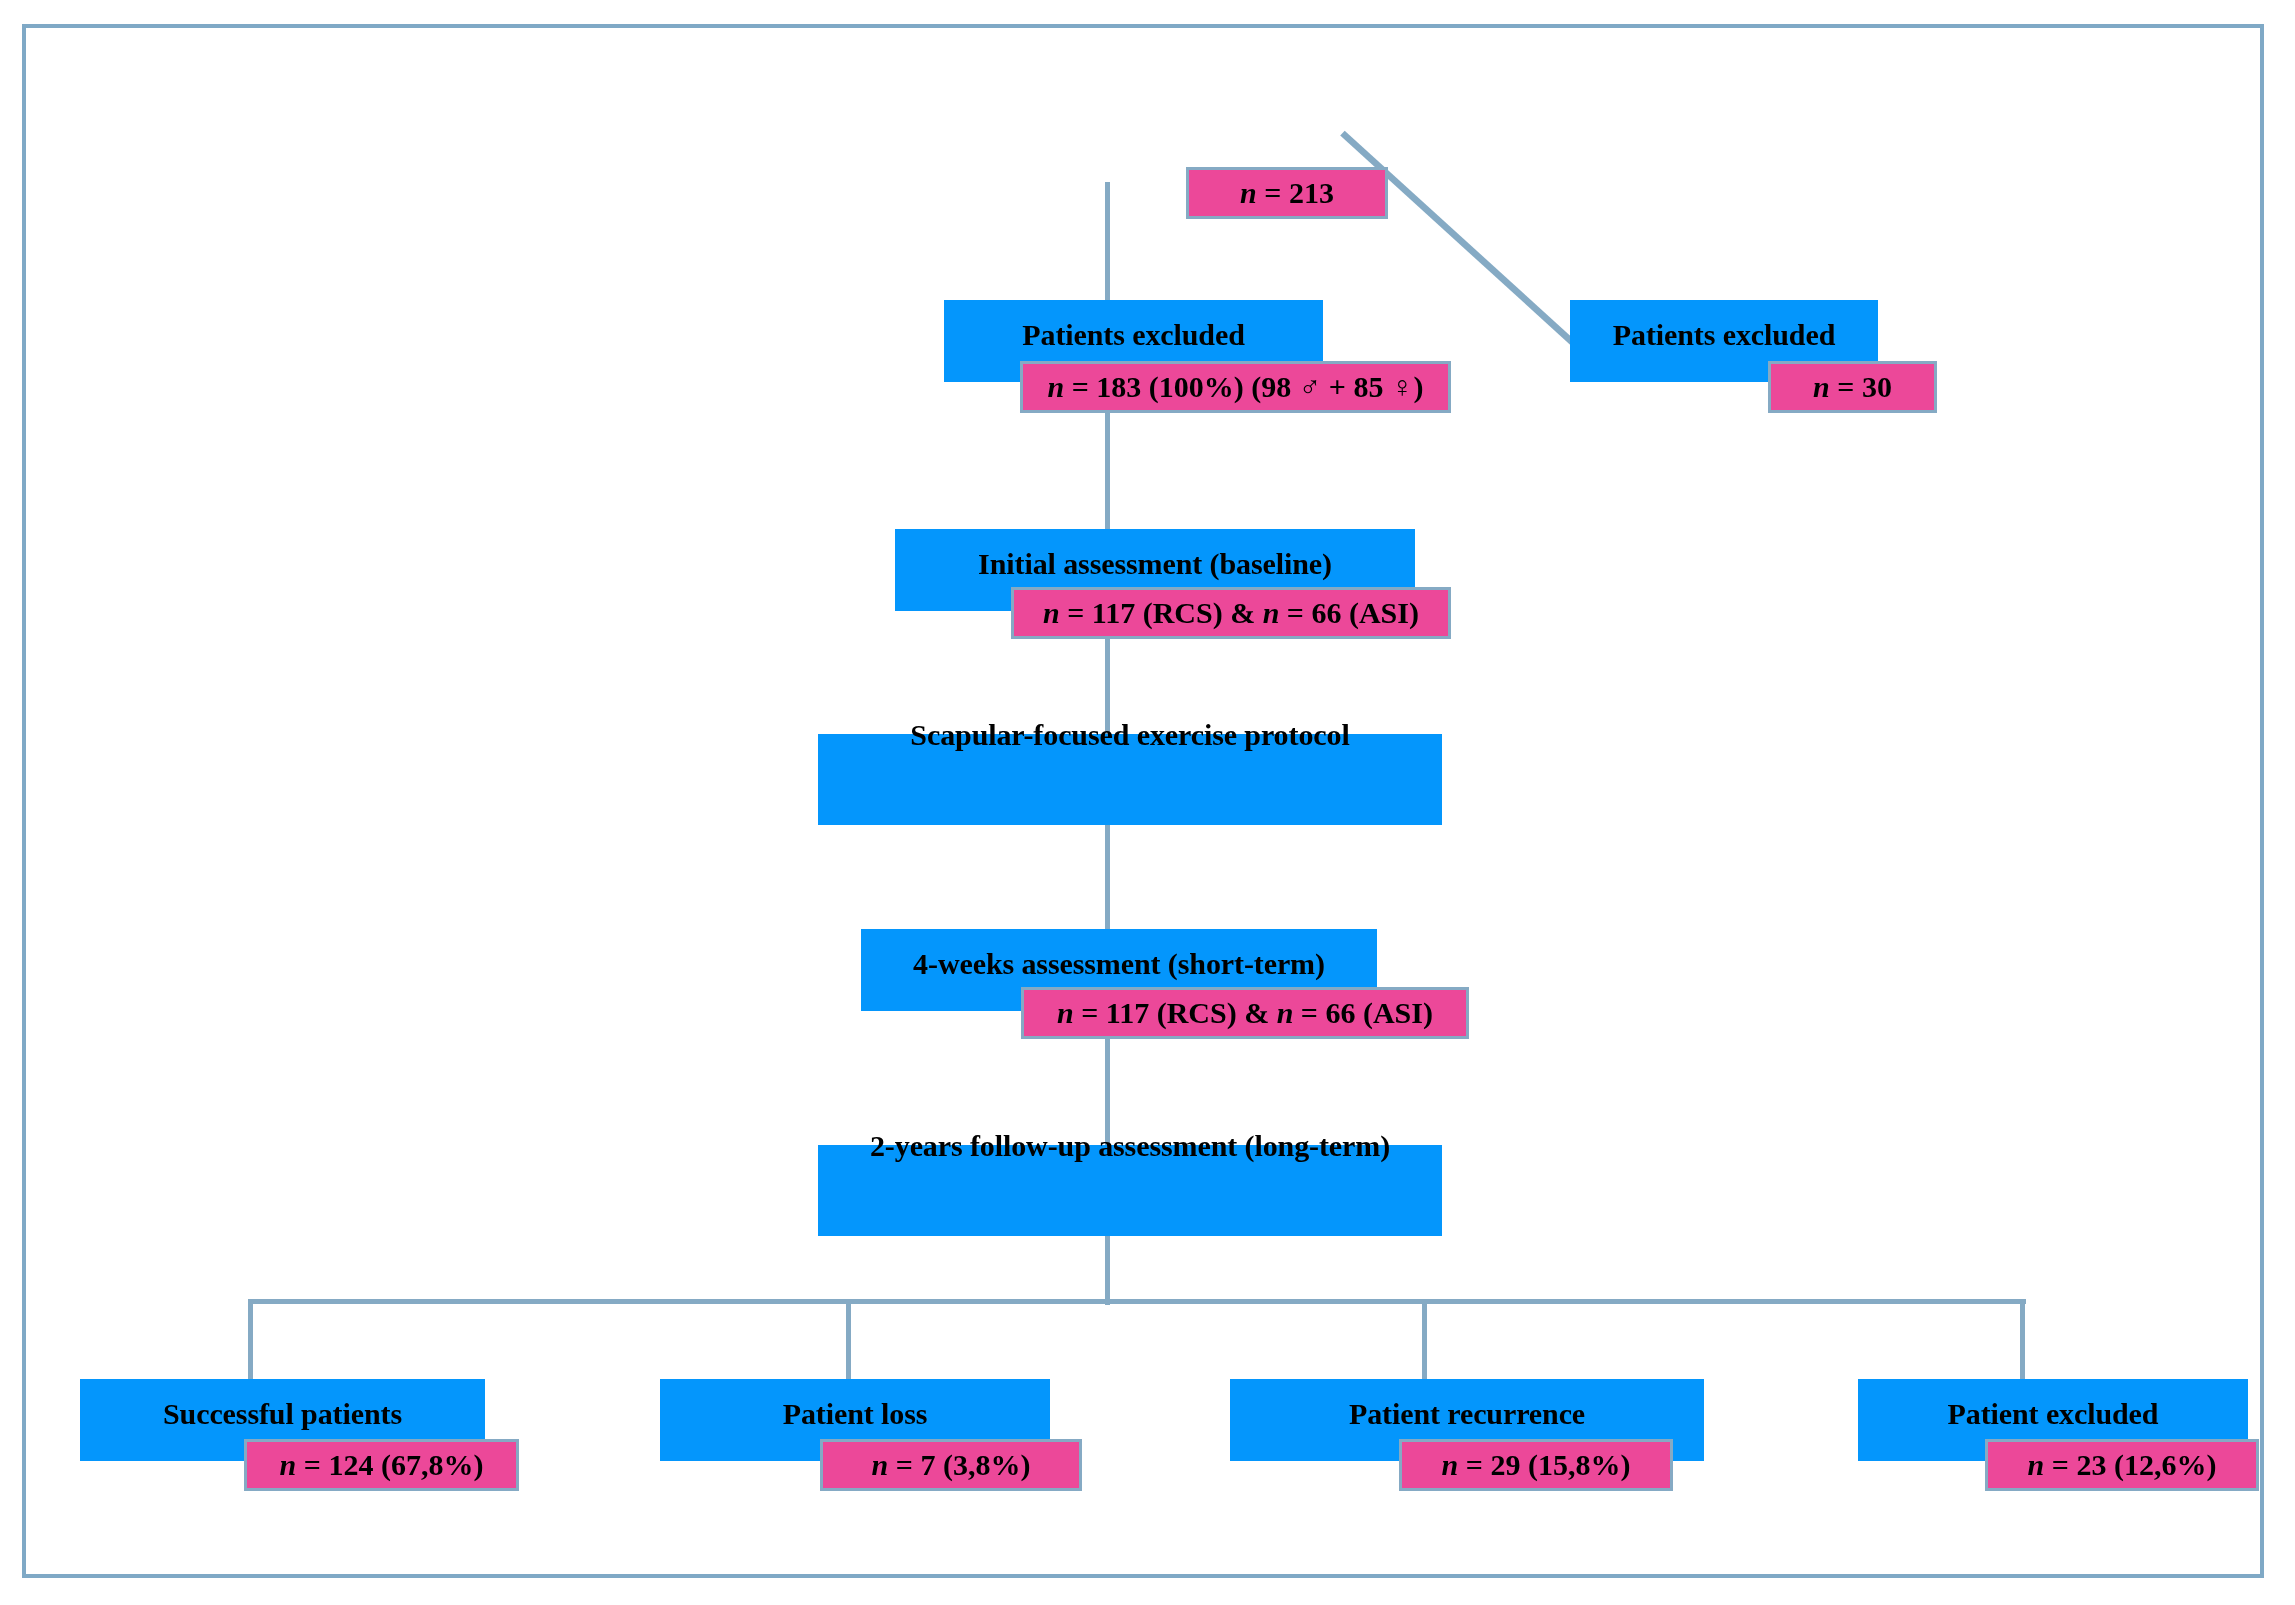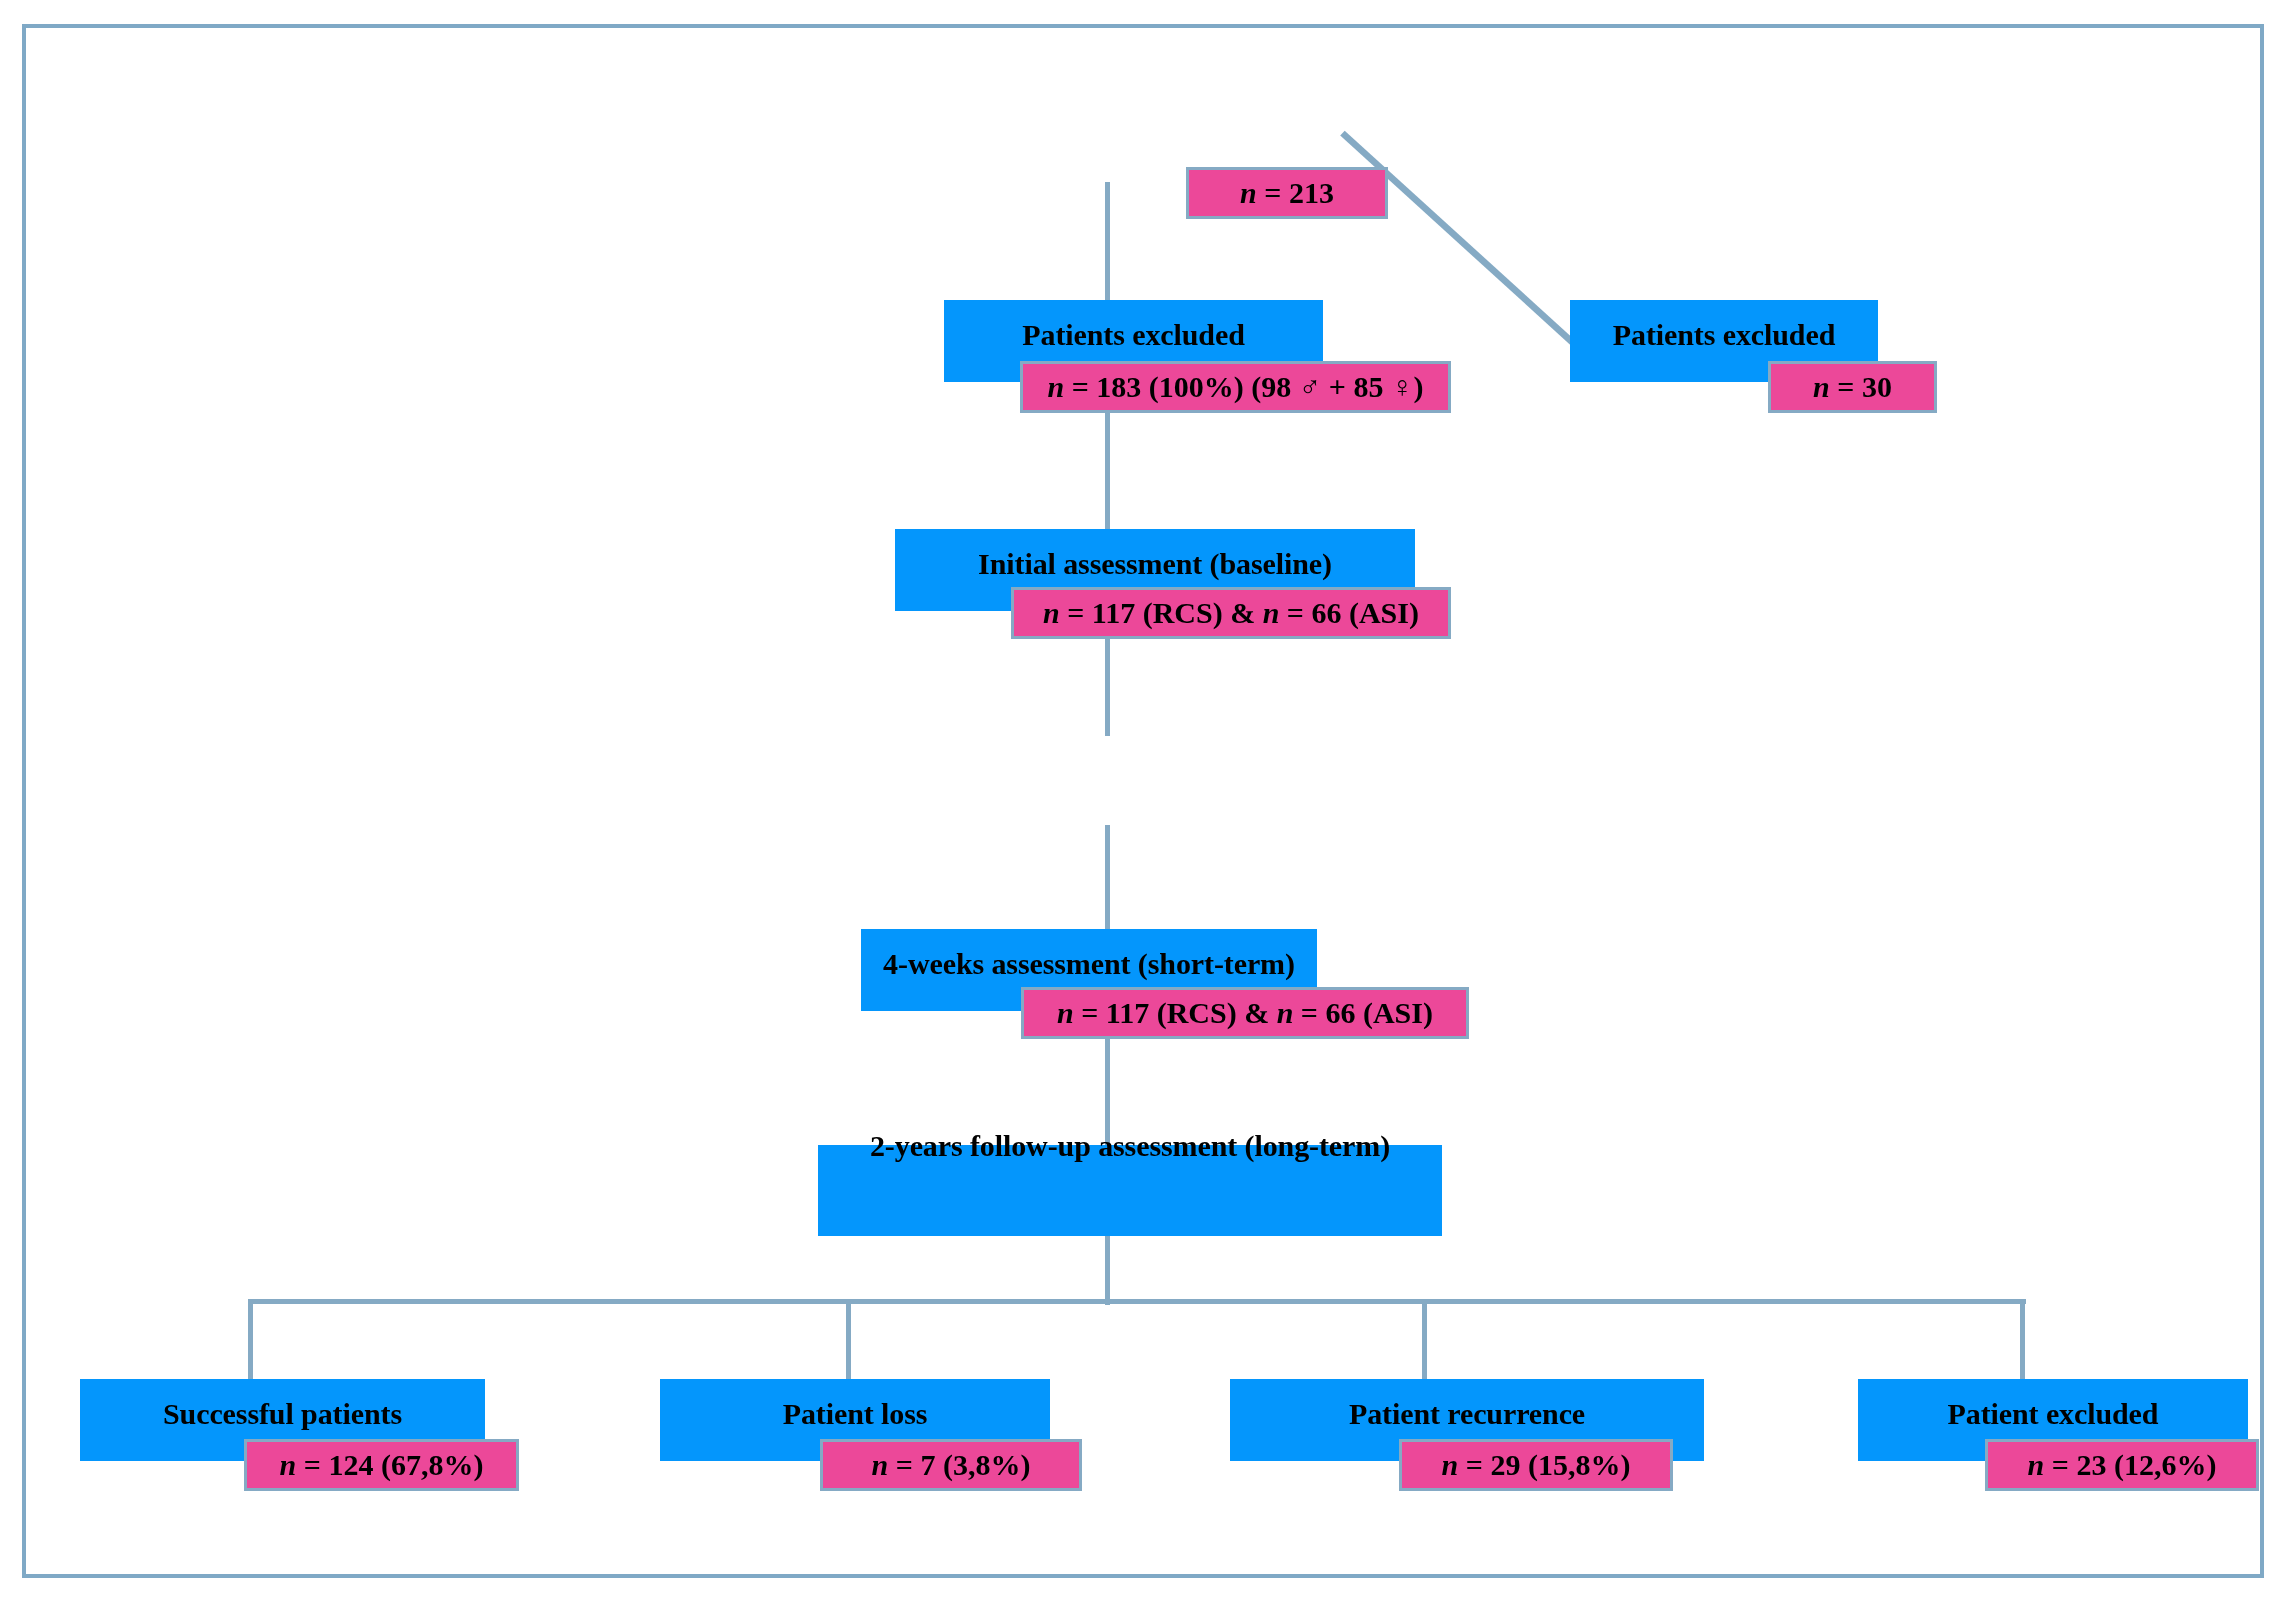--- a/index.html
+++ b/index.html
@@ -142,22 +142,25 @@
     <span><i>n</i> = 30</span>
   </div>
 
   <div class="node" style="left:895px; top:529px; width:520px; height:82px;">
     <div class="node-label">Initial assessment (baseline)</div>
   </div>
   <div class="valuebox" style="left:1011px; top:587px; width:440px; height:52px;">
     <span><i>n</i> = 117 (RCS) &amp;  <i>n</i> = 66 (ASI)</span>
   </div>
 
+  <div class="node tall" style="left:818px; top:734px; width:624px; height:91px;">
+    <div class="node-label">Scapular-focused exercise protocol</div>
+  </div>
 
-  <div class="node" style="left:861px; top:929px; width:456px; height:82px;padding-left:30px;">
+  <div class="node" style="left:861px; top:929px; width:516px; height:82px;padding-left:30px;">
     <div class="node-label">4-weeks assessment (short-term)</div>
   </div>
   <div class="valuebox" style="left:1021px; top:987px; width:448px; height:52px;">
     <span><i>n</i> = 117 (RCS) &amp; <i>n</i> = 66 (ASI)</span>
   </div>
 
   <div class="node tall" style="left:818px; top:1145px; width:624px; height:91px;">
     <div class="node-label">2-years follow-up assessment (long-term)</div>
   </div>
 

